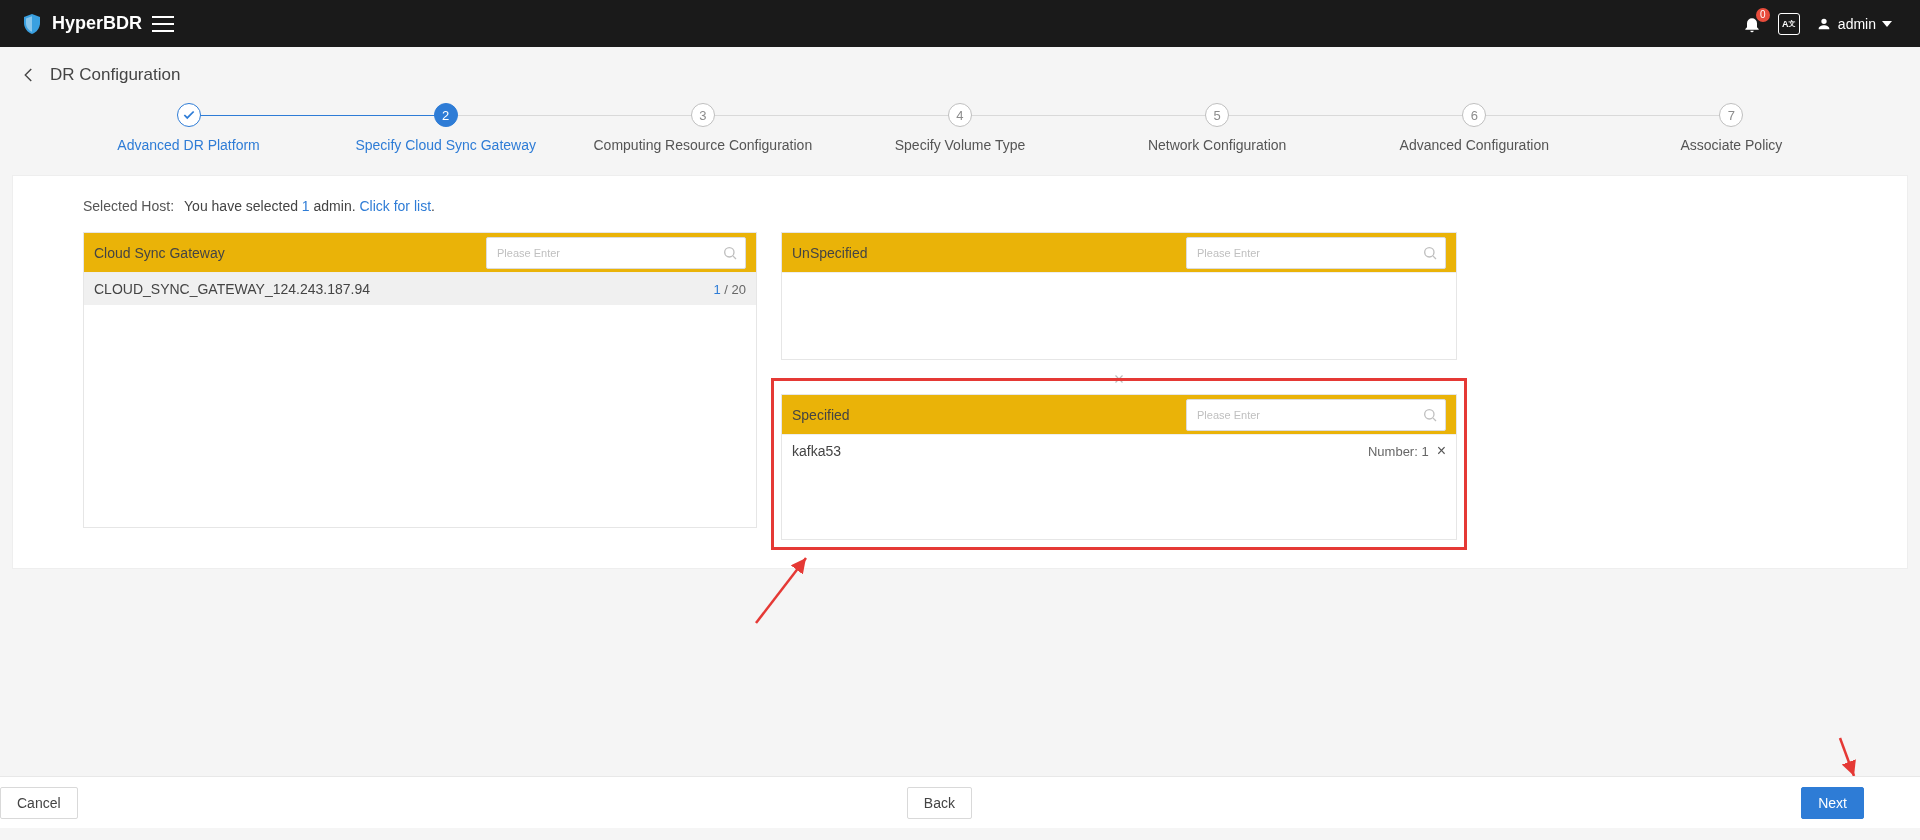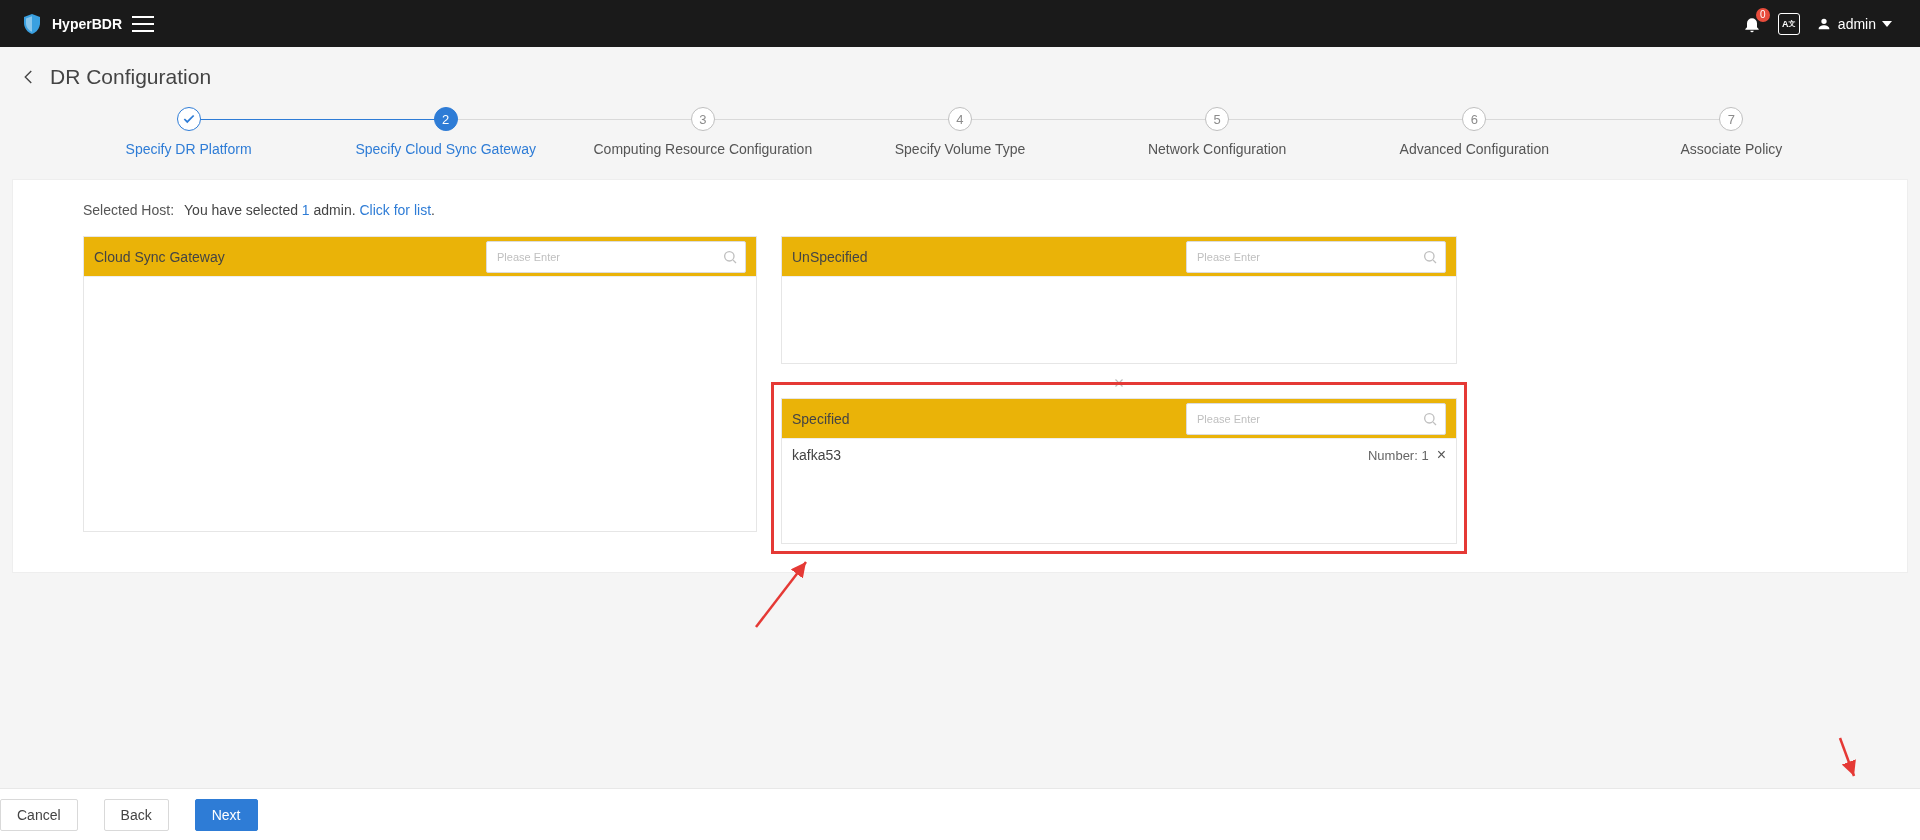--- a/index.html
+++ b/index.html
@@ -18,21 +18,21 @@
     height: 47px;
     display: flex;
     align-items: center;
     padding: 0 28px 0 20px;
   }
   .brand {
     display: flex;
     align-items: center;
     gap: 8px;
     font-weight: 600;
-    font-size: 14px;
+    font-size: 18px;
   }
   .brand-logo {
     width: 24px; height: 24px;
     display:inline-flex; align-items:center; justify-content:center;
   }
   .hamburger {
     width: 22px; height: 16px;
     display:flex; flex-direction:column; justify-content:space-between;
     margin: 0 22px 0 10px;
     cursor: pointer;
@@ -65,21 +65,21 @@
     border-top:6px solid #fff;
   }
 
   
   .page-header {
     display:flex; align-items:center; gap:12px;
     padding: 18px 20px 14px;
   }
   .back-arrow { cursor:pointer; display:inline-flex; }
   .back-arrow svg { width:18px; height:18px; stroke:#444; }
-  .page-title { font-size:21px; color:#444; }
+  .page-title { font-size:17px; color:#444; }
 
   
   .steps {
     display:flex; align-items:flex-start; justify-content:space-between;
     padding: 4px 60px 22px;
   }
   .step { flex:1; text-align:center; position:relative; }
   .step .circle {
     width:24px; height:24px; border-radius:50%;
     border:1px solid #bfbfbf; background:#fff; color:#8c8c8c;
@@ -152,24 +152,24 @@
   }
 
   
   .annotation-box {
     position:absolute; border:3px solid #e53935; pointer-events:none;
   }
   .arrow-svg { position:absolute; pointer-events:none; }
 
   
   .footer {
-    position:fixed; bottom:0; left:0; right:0;
+    position:fixed; bottom:12px; left:0; right:0;
     background:#fff; border-top:1px solid #e8e8e8;
-    height:52px; display:flex; align-items:center; justify-content:flex-start;
-    padding-right:56px; gap:26px;
+    height:52px; display:flex; align-items:center; justify-content:space-between;
+    padding-right:56px; gap:10px;
   }
   .btn {
     height:32px; padding:0 16px; border:1px solid #d9d9d9; background:#fff;
     border-radius:2px; cursor:pointer; font-size:14px; color:#444;
   }
   .btn.primary { background:#2e7cd6; border-color:#2e7cd6; color:#fff; }
 
   .page-wrap { position:relative; padding-bottom:80px;}
 </style>
 </head>
@@ -222,21 +222,21 @@
     <span class="page-title">DR Configuration</span>
   </div>
 
   <div class="steps">
     <div class="step done">
       <div class="circle">
         <svg width="14" height="14" viewBox="0 0 24 24" fill="none" stroke="#2e7cd6" stroke-width="3">
             <path d="M4 12l5 5L20 6"></path>
           </svg>
       </div>
-      <div class="label">Specify DR Platform</div>
+      <div class="label">Advanced DR Platform</div>
     </div>
     <div class="step active">
       <div class="circle">2</div>
       <div class="label">Specify Cloud Sync Gateway</div>
     </div>
     <div class="step">
       <div class="circle">3</div>
       <div class="label">Computing Resource Configuration</div>
     </div>
     <div class="step">
@@ -271,20 +271,28 @@
           <div class="panel-header">
             <span class="panel-title">Cloud Sync Gateway</span>
             <div class="search">
               <input type="text" placeholder="Please Enter" style="">
               <svg viewBox="0 0 24 24" stroke-width="2">
                   <circle cx="11" cy="11" r="7"></circle>
                   <path d="M21 21l-4.3-4.3"></path>
                 </svg>
             </div>
           </div>
+          <div class="panel-body">
+            <div class="row selected">
+              <span>CLOUD_SYNC_GATEWAY_124.243.187.94</span>
+              <span class="right">
+                <span><span class="blue">1</span><span> / </span><span>20</span></span>
+              </span>
+            </div>
+          </div>
         </div>
       </div>
 
       <div class="right-col" style="position:relative;">
         <div class="panel unspec">
           <div class="panel-header">
             <span class="panel-title">UnSpecified</span>
             <div class="search">
               <input type="text" placeholder="Please Enter" style="">
               <svg viewBox="0 0 24 24" stroke-width="2">

